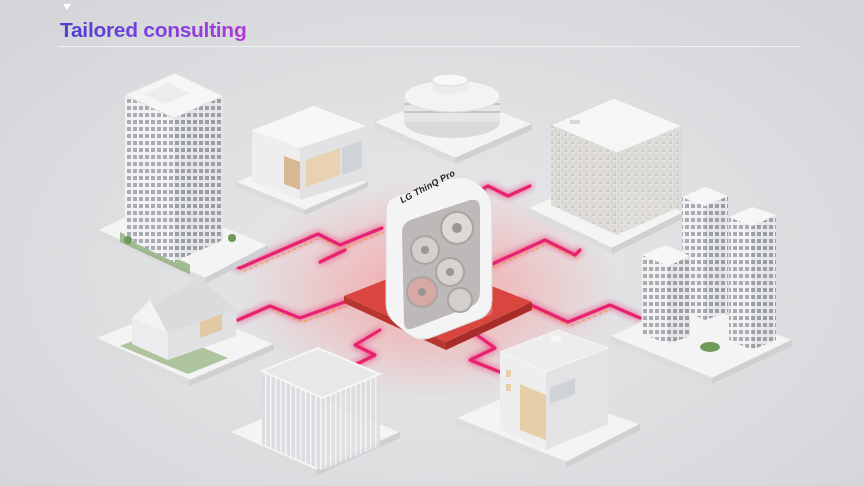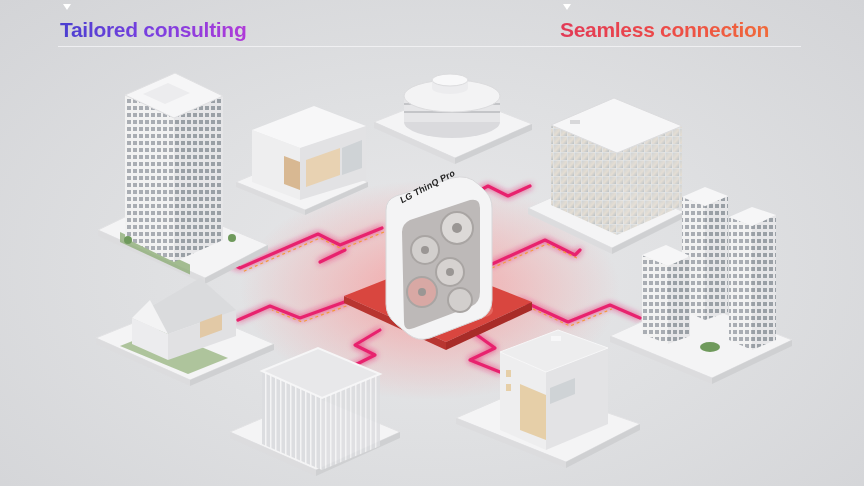--- a/index.html
+++ b/index.html
@@ -214,19 +214,15 @@
     </g>
   </svg>
 
   <div class="device-label">LG ThinQ Pro</div>
 
   <div class="header">
     <div class="tab tab-1">
       <span class="marker"></span>
       <span>Tailored consulting</span>
     </div>
-    <div class="tab tab-3">
-      <span class="marker"></span>
-      <span>Seamless connection</span>
-    </div>
     <div class="header-rule"></div>
   </div>
 </div>
 
 </body></html>

